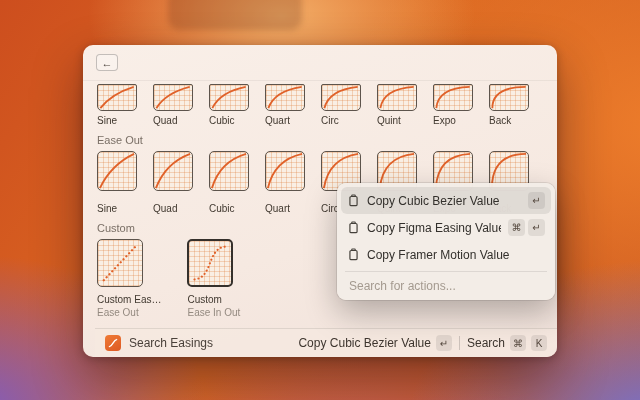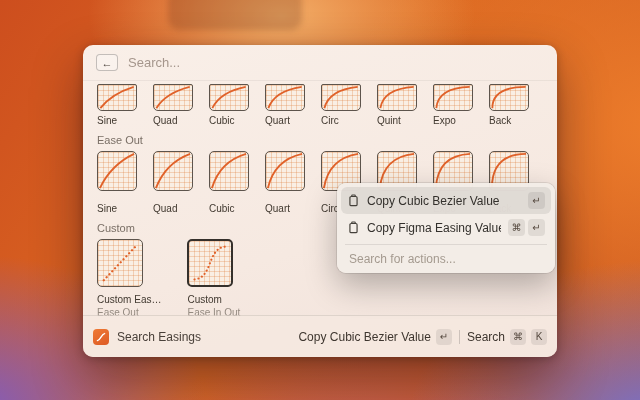--- a/index.html
+++ b/index.html
@@ -38,21 +38,21 @@
     background-size:5px 5px}
   .small .easing-card{width:40px;height:27px;border-top-left-radius:2px;border-top-right-radius:2px}
   .medium .easing-card{width:40px;height:40px}
   .large .easing-card{width:46px;height:48px}
   .easing-card.selected{border:2px solid #35302b}
   .easing-card svg{position:absolute;inset:0;width:100%;height:100%}
   .card-label{font-size:10px;color:#40382f;margin-top:4px;white-space:nowrap}
   .medium .card-label{margin-top:12px}
   .large .card-label{margin-top:7px}
   .card-sub{font-size:10px;color:#948a80;margin-top:2px;white-space:nowrap}
-  .footer{position:absolute;left:0;right:0;bottom:0;height:42px;display:flex;align-items:center;
+  .footer{position:absolute;left:12px;right:0;bottom:0;height:29px;display:flex;align-items:center;
     justify-content:space-between;padding:0 10px;border-top:1px solid rgba(0,0,0,.09);
     background:rgba(246,233,224,.65)}
   .footer-left{display:flex;align-items:center;gap:8px}
   .app-icon{width:16px;height:16px;border-radius:4px;background:linear-gradient(150deg,#ef7a35,#dd5a24);
     display:flex;align-items:center;justify-content:center;flex:none}
   .app-icon svg{width:12px;height:12px}
   .footer-title{font-size:12px;color:#4a413a}
   .footer-right{display:flex;align-items:center;gap:7px}
   .footer-action{display:flex;align-items:center;gap:5px;font-size:12px;color:#3e362f;cursor:pointer}
   .key{min-width:16px;height:16px;padding:0 3px;border-radius:4px;background:rgba(0,0,0,.08);
@@ -80,21 +80,20 @@
 
 <div class="screen">
   <div class="wallpaper"></div>
   <div class="bg-shape"></div>
 
   <section class="window">
     <header class="header">
       <button class="back-btn">
         <span>←</span>
       </button>
-      <input class="main-search" type="text" placeholder="Search..." style="">
     </header>
 
     <main class="content">
         <div class="card-row small">
           <div class="cell small">
             <div class="easing-card">
               <svg viewBox="0 0 40 27">
                 <path d="M2 25 Q 14 9.56 38 2" stroke="#E0622A" fill="none" stroke-width="2"></path>
               </svg>
             </div>
@@ -291,17 +290,27 @@
               <rect x="2.7" y="2.3" width="6.6" height="8.5" rx="1.2"></rect>
               <path d="M4.4 2.3 V1.5 A0.6 0.6 0 0 1 5 0.9 H7 A0.6 0.6 0 0 1 7.6 1.5 V2.3"></path>
             </svg>
           </span>
           <span class="menu-label">Copy Figma Easing Value</span>
           <span class="menu-keys">
             <span class="key">⌘</span>
             <span class="key">↵</span>
           </span>
         </div>
+        <div class="menu-item">
+          <span class="menu-icon">
+            <svg viewBox="0 0 12 12">
+              <rect x="2.7" y="2.3" width="6.6" height="8.5" rx="1.2"></rect>
+              <path d="M4.4 2.3 V1.5 A0.6 0.6 0 0 1 5 0.9 H7 A0.6 0.6 0 0 1 7.6 1.5 V2.3"></path>
+            </svg>
+          </span>
+          <span class="menu-label">Copy Framer Motion Value</span>
+          <span class="menu-keys"></span>
+        </div>
       </div>
     <div class="menu-sep"></div>
     <input class="menu-search" type="text" placeholder="Search for actions..." style="">
   </aside>
 </div>
 
 </body></html>

